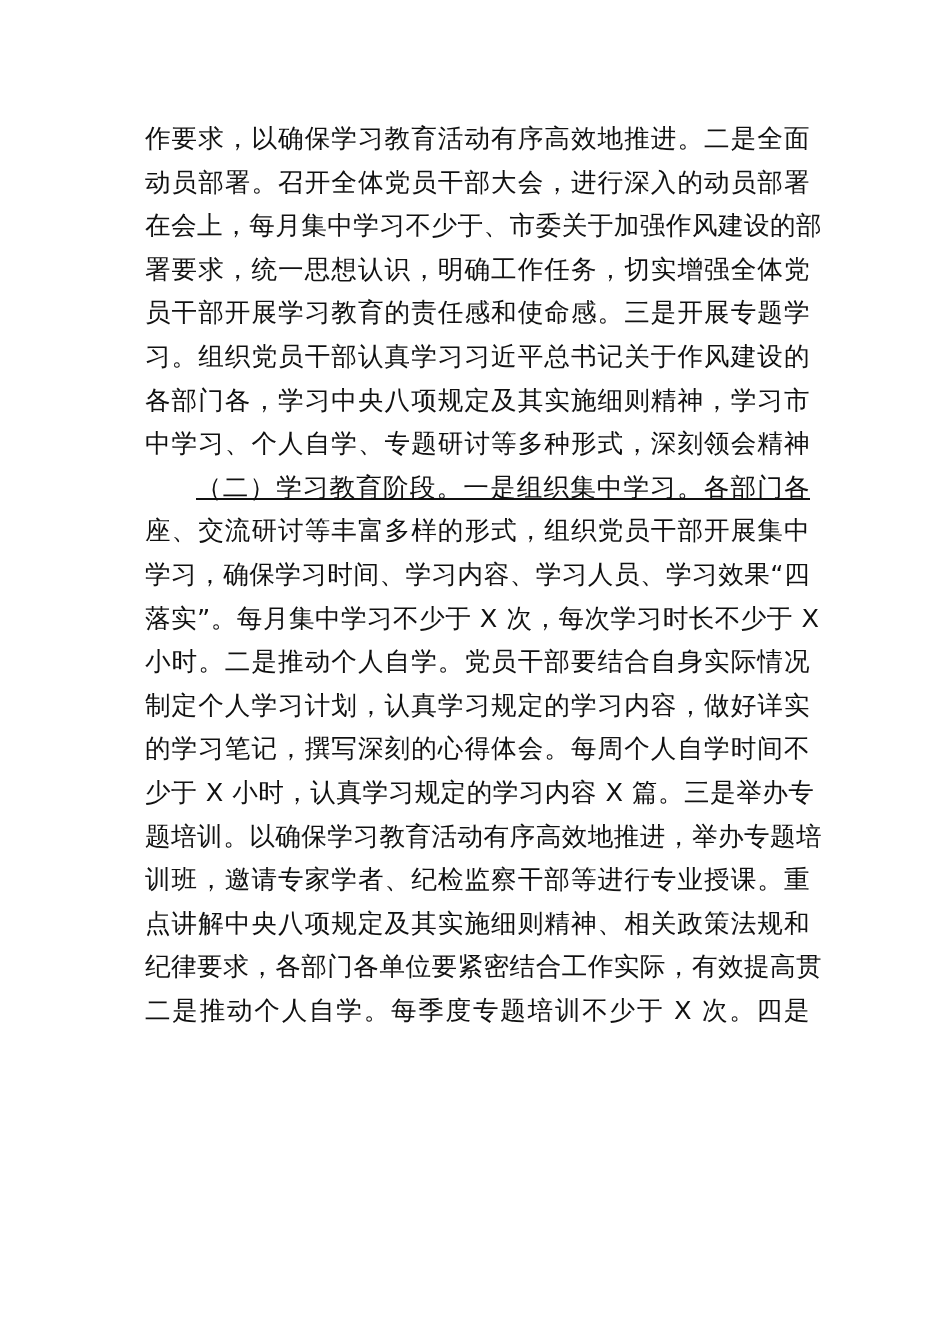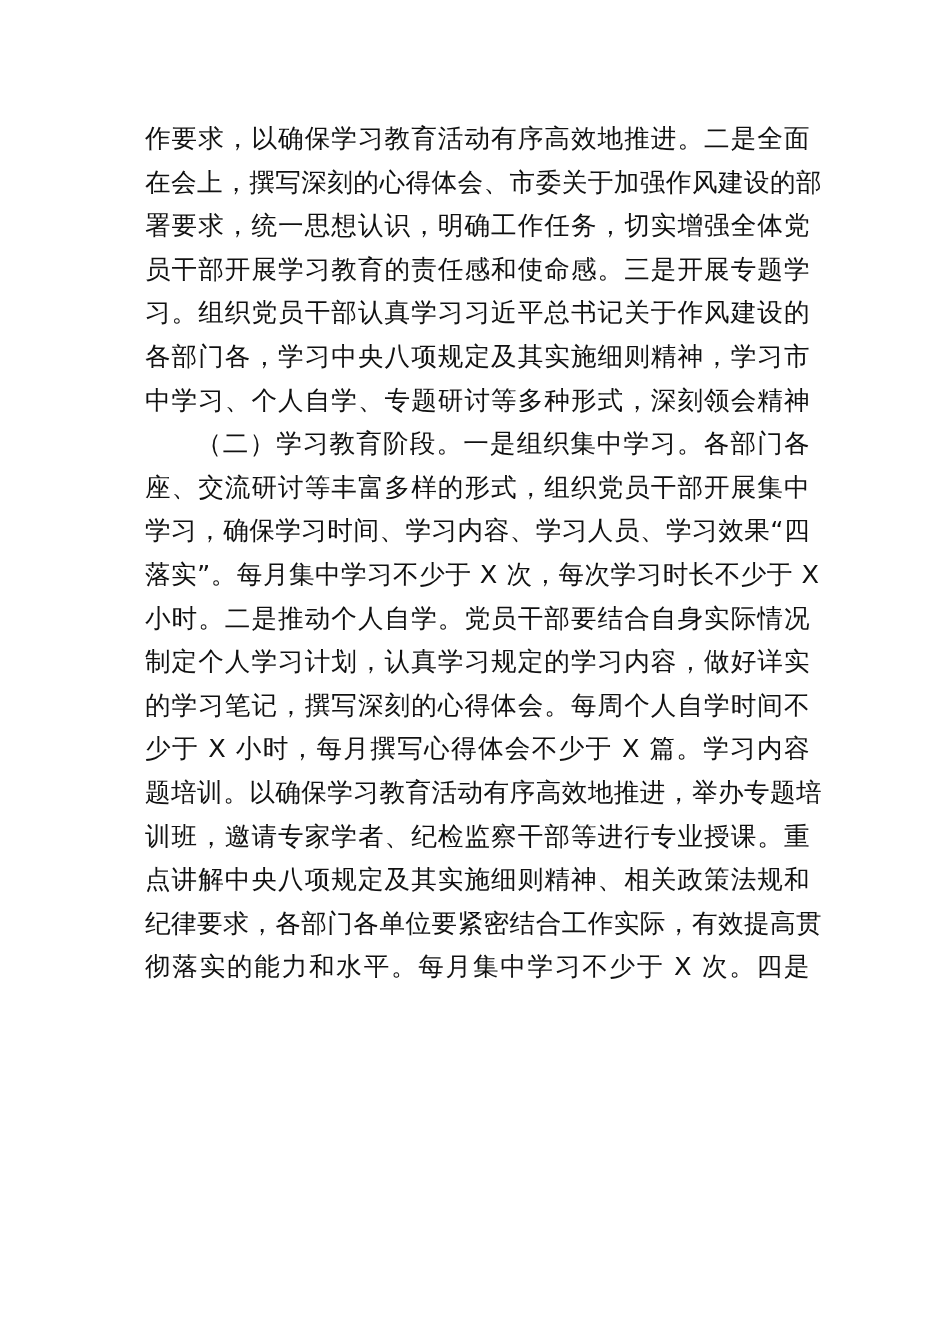--- a/index.html
+++ b/index.html
@@ -37,48 +37,50 @@
       white-space: nowrap;
       letter-spacing: 0.45px;
       text-align: justify;
       text-align-last: justify;
     }
     .line.last {
       text-align-last: left;
     }
     .line.indent {
       padding-left: 51px;
+      text-decoration: underline;
     }
   </style>
 </head>
 <body>
 
 <div class="page">
   <div class="text-block">
 
     <div class="paragraph">
       <span class="line">作要求，以确保学习教育活动有序高效地推进。二是全面</span>
-      <span class="line">在会上，撰写深刻的心得体会、市委关于加强作风建设的部</span>
+      <span class="line">动员部署。召开全体党员干部大会，进行深入的动员部署</span>
+      <span class="line">在会上，每月集中学习不少于、市委关于加强作风建设的部</span>
       <span class="line">署要求，统一思想认识，明确工作任务，切实增强全体党</span>
       <span class="line">员干部开展学习教育的责任感和使命感。三是开展专题学</span>
       <span class="line">习。组织党员干部认真学习习近平总书记关于作风建设的</span>
       <span class="line">各部门各，学习中央八项规定及其实施细则精神，学习市</span>
       <span class="line">中学习、个人自学、专题研讨等多种形式，深刻领会精神</span>
     </div>
 
     <div class="paragraph">
       <span class="line indent">（二）学习教育阶段。一是组织集中学习。各部门各</span>
       <span class="line">座、交流研讨等丰富多样的形式，组织党员干部开展集中</span>
       <span class="line">学习，确保学习时间、学习内容、学习人员、学习效果“四</span>
       <span class="line">落实”。每月集中学习不少于 X 次，每次学习时长不少于 X</span>
       <span class="line">小时。二是推动个人自学。党员干部要结合自身实际情况</span>
       <span class="line">制定个人学习计划，认真学习规定的学习内容，做好详实</span>
       <span class="line">的学习笔记，撰写深刻的心得体会。每周个人自学时间不</span>
-      <span class="line">少于 X 小时，每月撰写心得体会不少于 X 篇。学习内容</span>
+      <span class="line">少于 X 小时，认真学习规定的学习内容 X 篇。三是举办专</span>
       <span class="line">题培训。以确保学习教育活动有序高效地推进，举办专题培</span>
       <span class="line">训班，邀请专家学者、纪检监察干部等进行专业授课。重</span>
       <span class="line">点讲解中央八项规定及其实施细则精神、相关政策法规和</span>
       <span class="line">纪律要求，各部门各单位要紧密结合工作实际，有效提高贯</span>
-      <span class="line">彻落实的能力和水平。每月集中学习不少于 X 次。四是</span>
+      <span class="line">二是推动个人自学。每季度专题培训不少于 X 次。四是</span>
     </div>
 
   </div>
 </div>
 
 </body></html>

